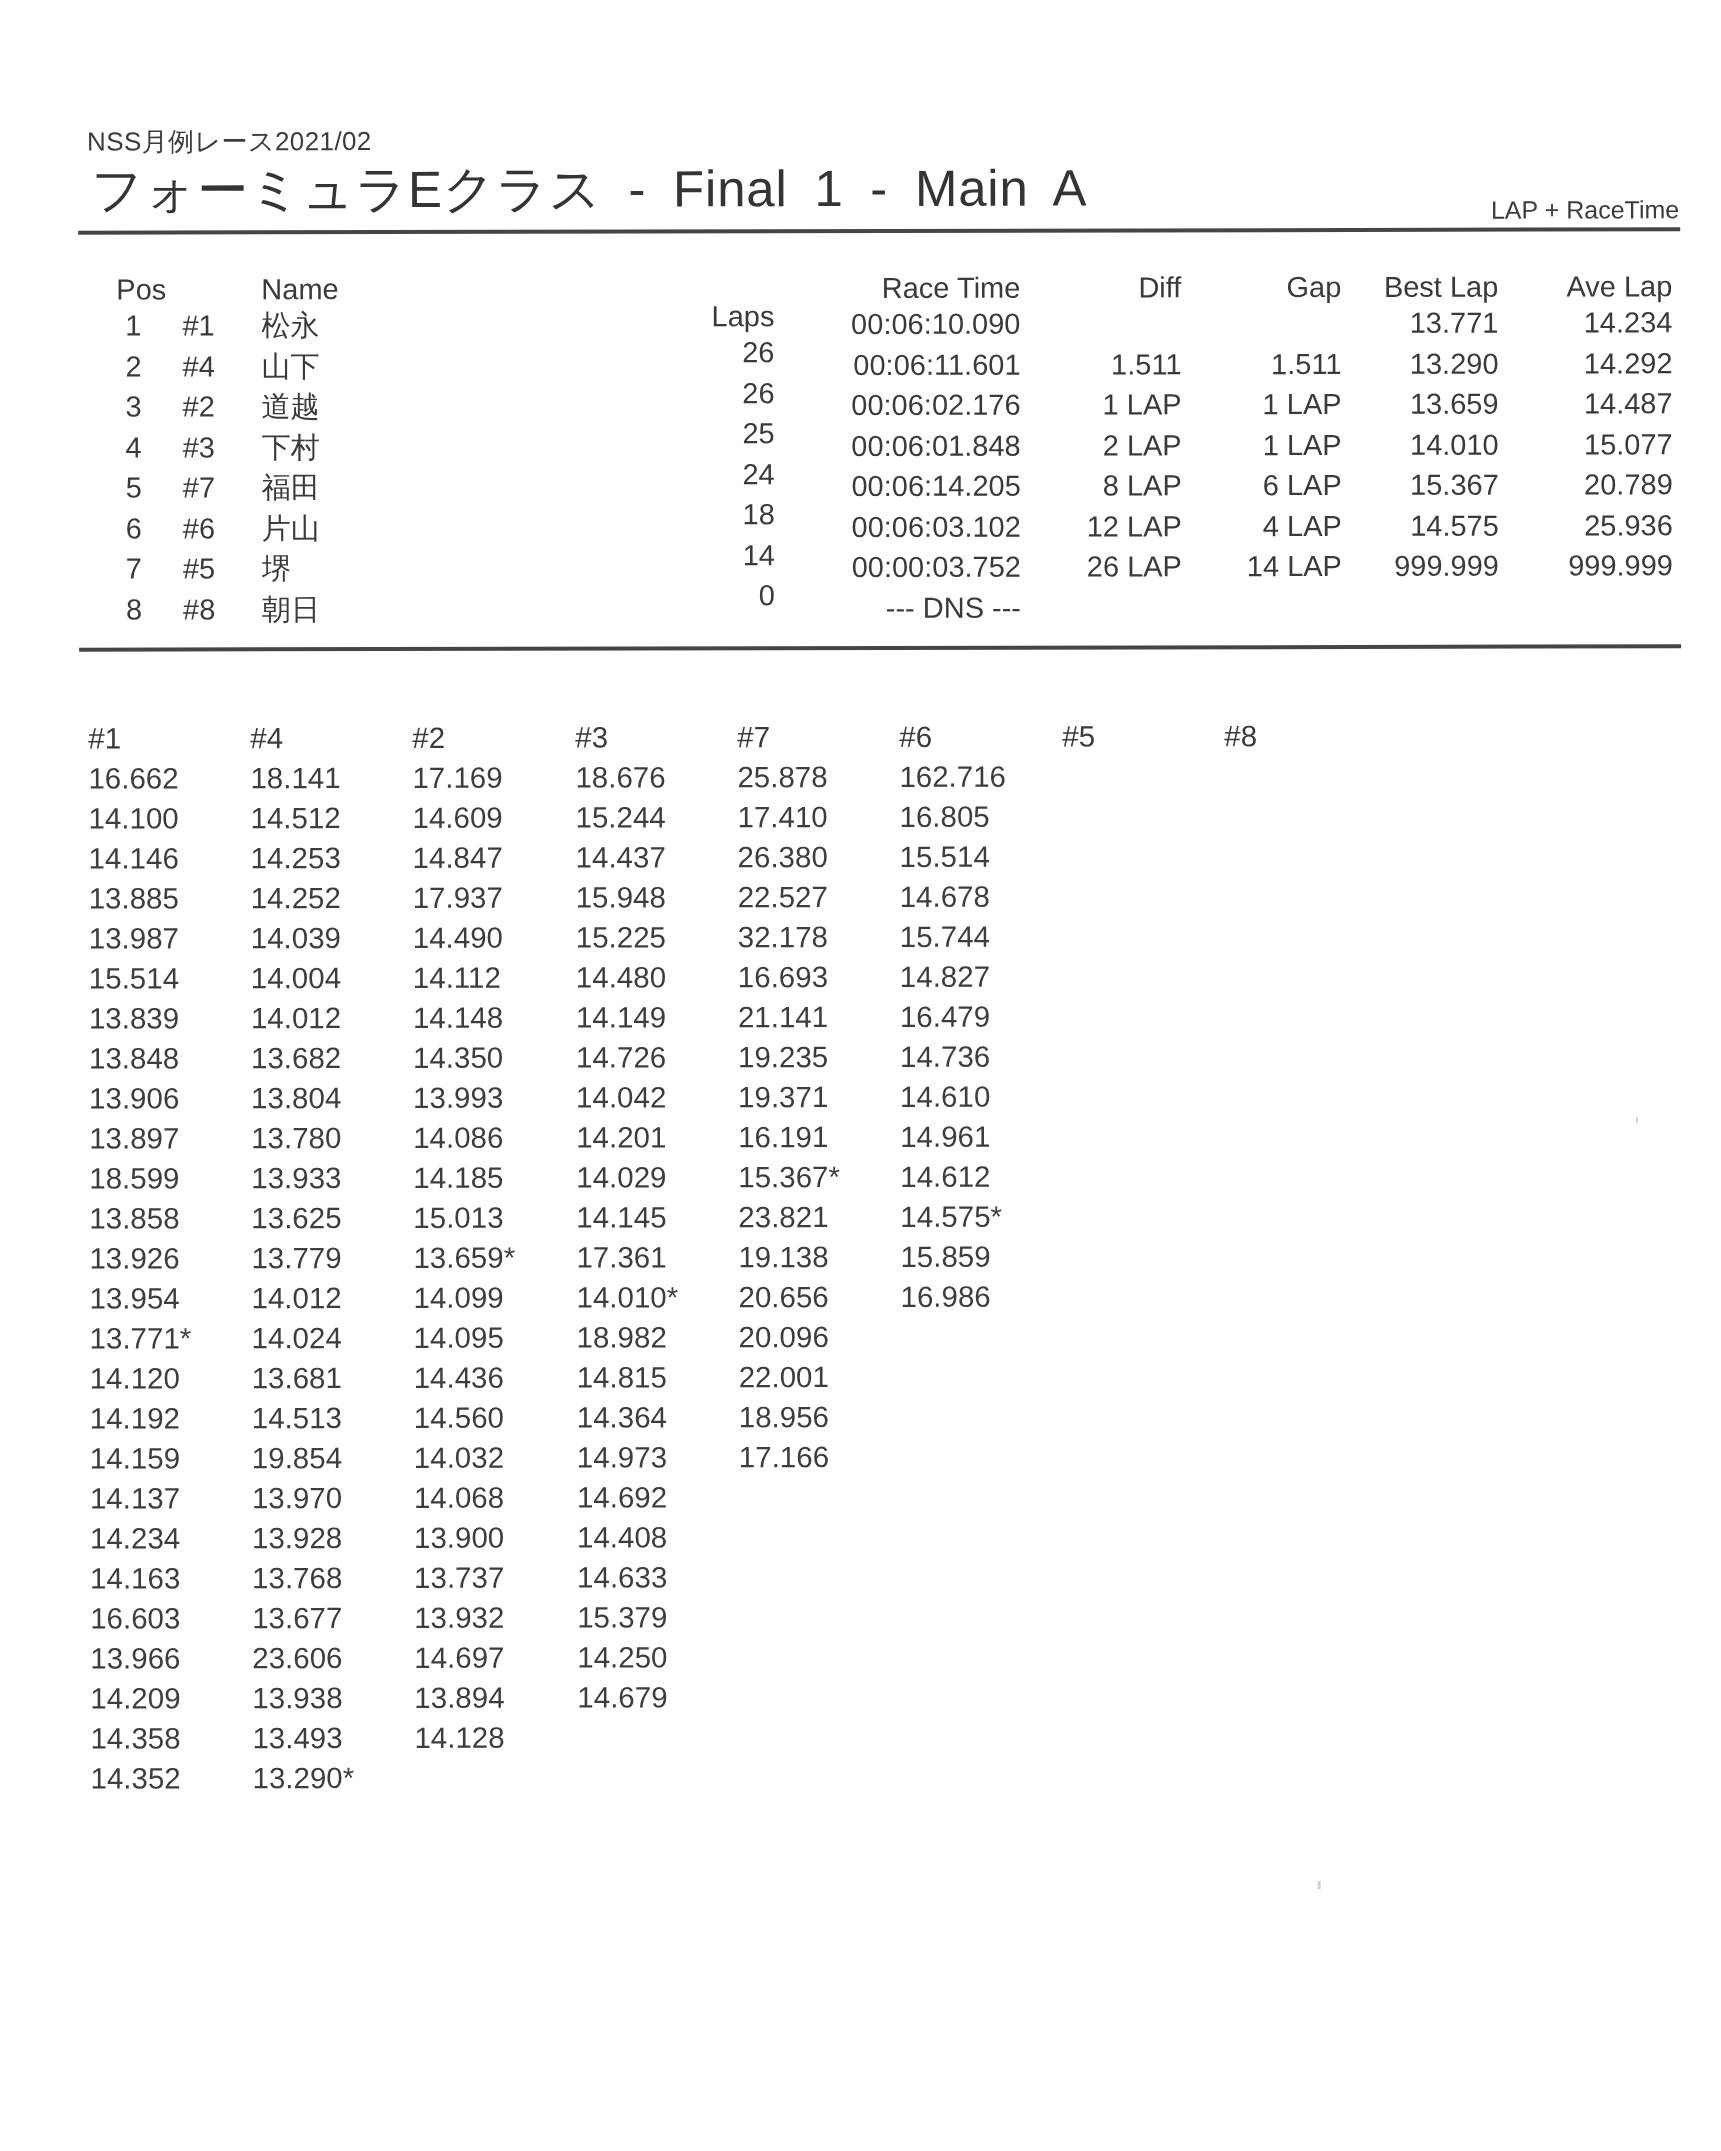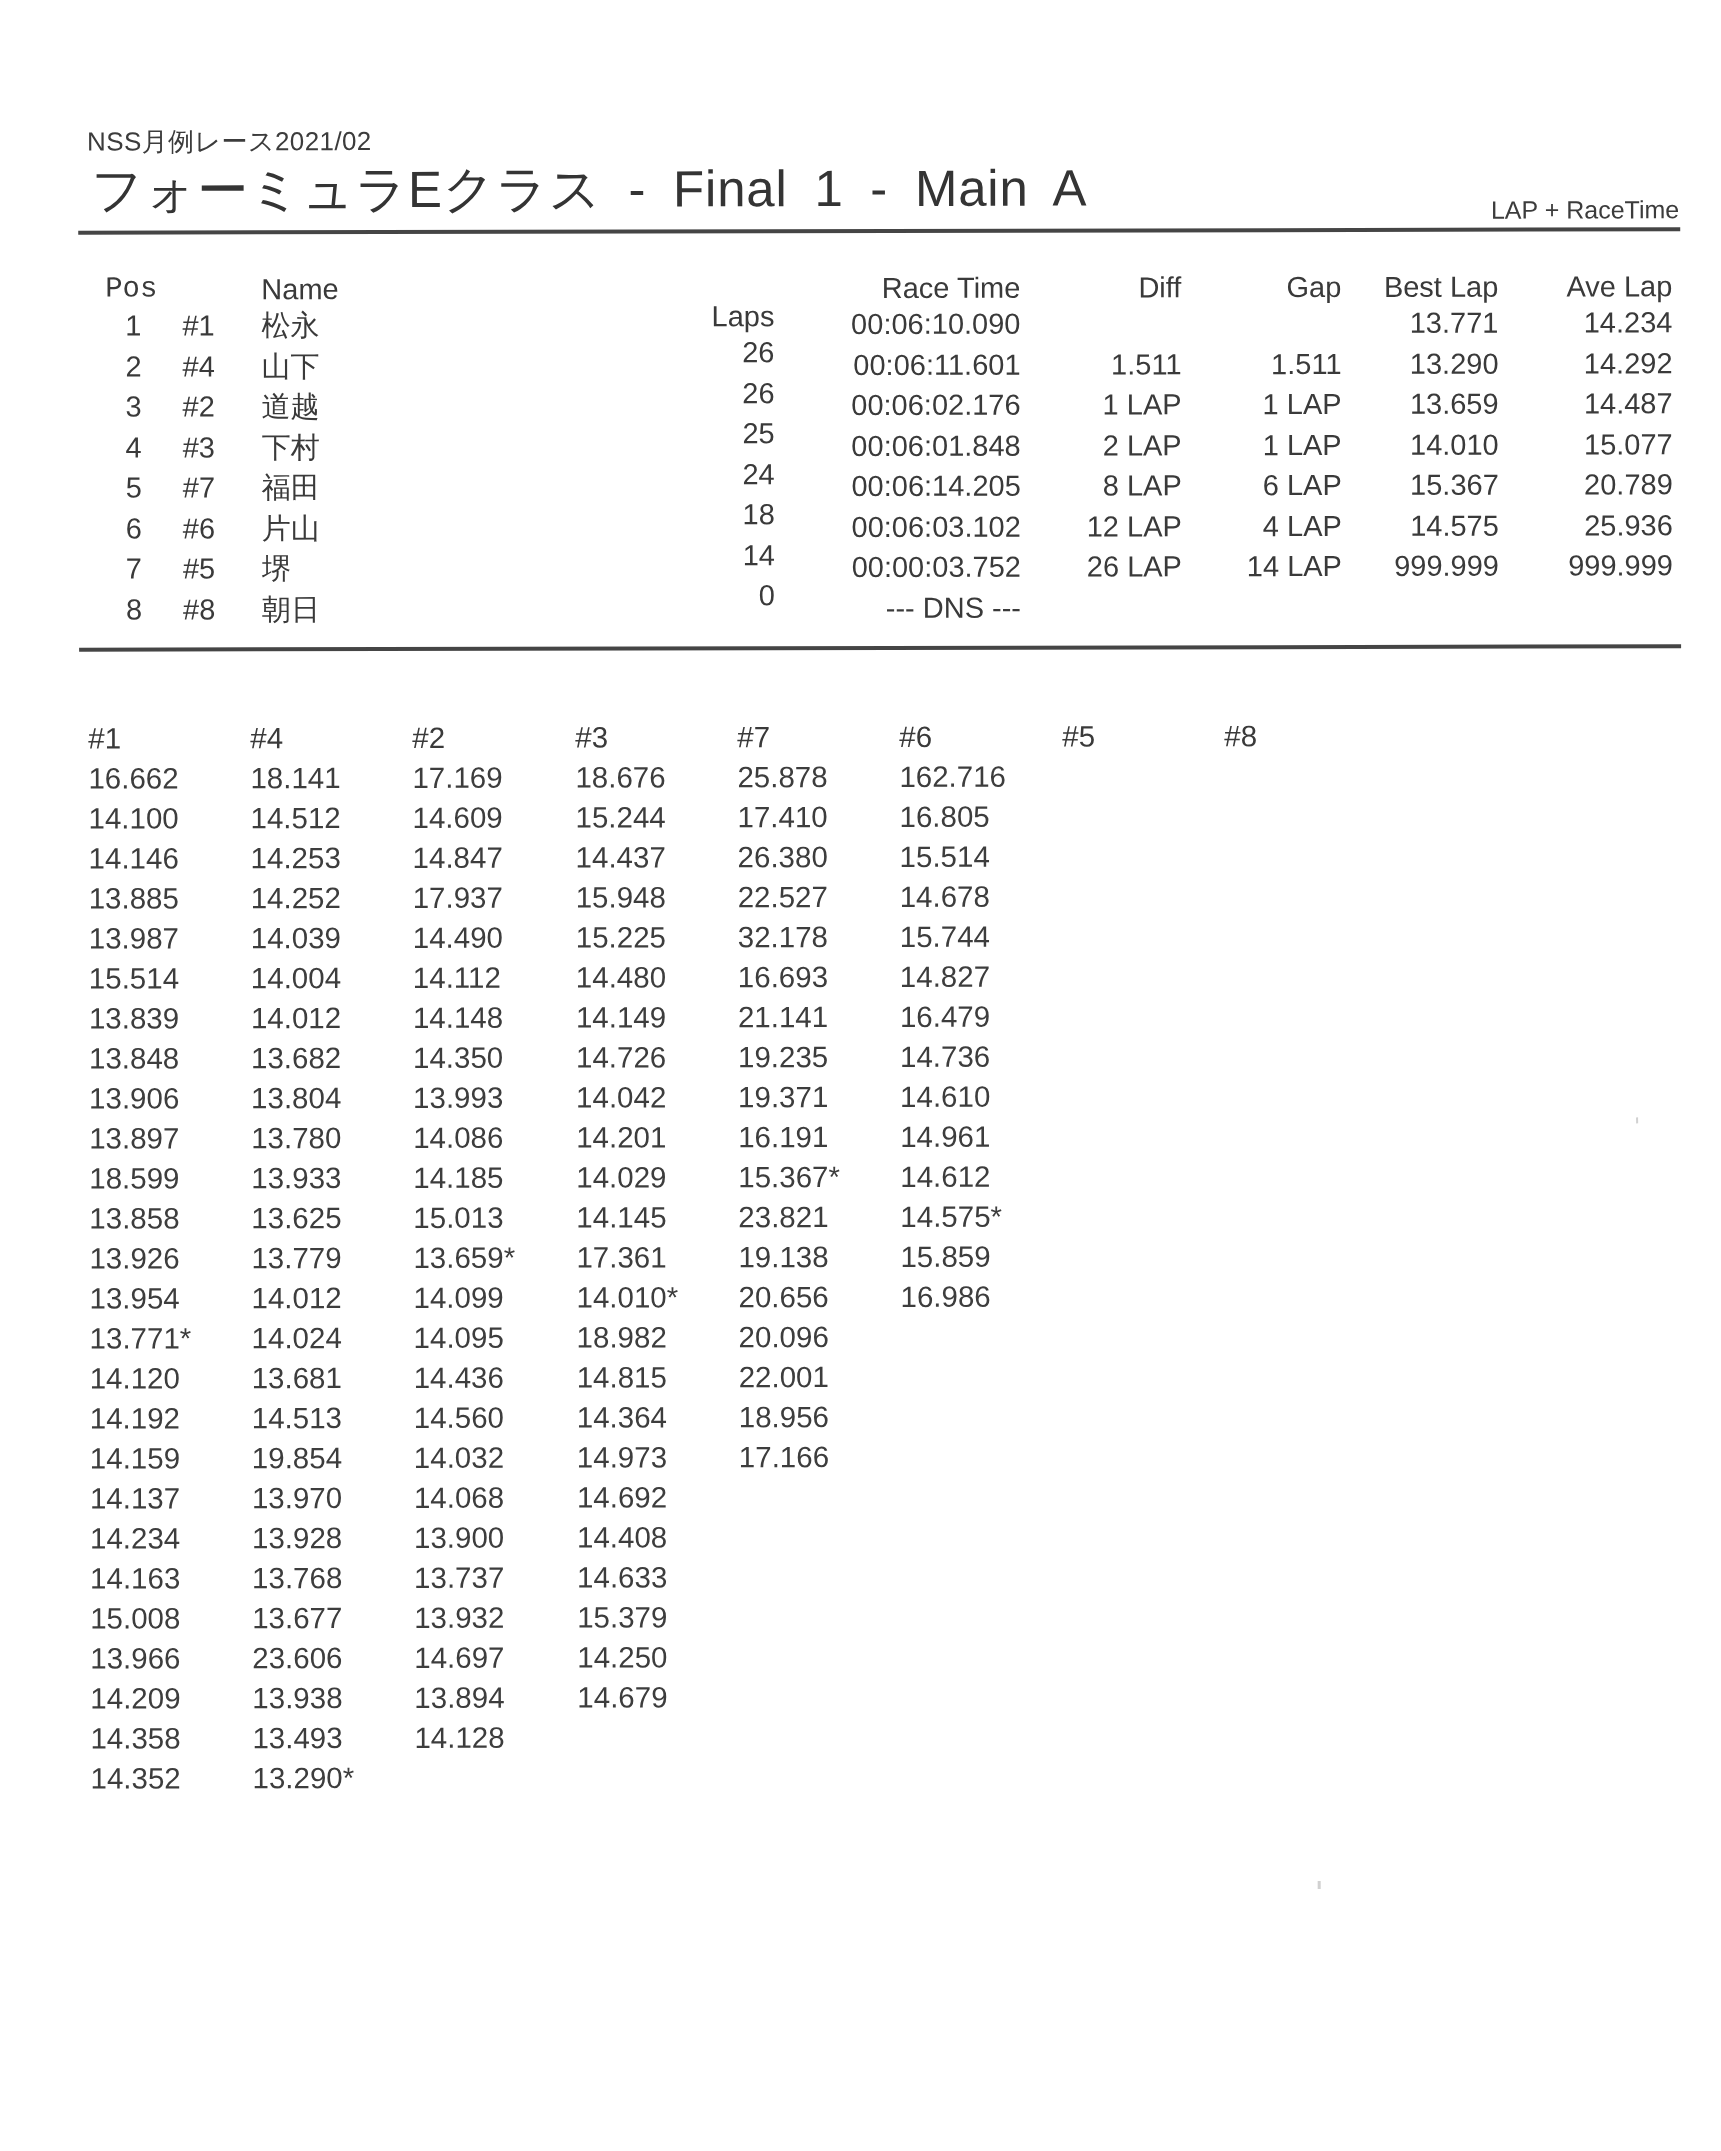--- a/index.html
+++ b/index.html
@@ -61,21 +61,21 @@
     position: absolute;
     left: 0;
     width: 1721px;
     height: 40px;
     line-height: 40px;
     font-size: 29px;
     white-space: nowrap;
   }
   .trow .cell { position: absolute; display: block; }
   .c-pos  { left: 84px;  width: 59px;  text-align: right; }
-  .h-pos  { left: 83px;  width: 76px;  text-align: right; font-family: Liberation Mono, monospace;  }
+  .h-pos  { left: 105px;  width: 76px;  text-align: center;  }
   .c-car  { left: 184px;  width: 67px;  text-align: left;  }
   .c-name { left: 263px;  width: 287px; text-align: left;  }
   .c-laps { left: 666px;  width: 110px; text-align: right; margin-top: 28px; }
   .c-rt   { left: 784px;  width: 238px; text-align: right; }
   .c-diff { left: 1046px; width: 137px; text-align: right; }
   .c-gap  { left: 1206px; width: 137px; text-align: right; }
   .c-best { left: 1348px; width: 152px; text-align: right; }
   .c-ave  { left: 1518px; width: 156px; text-align: right; }
   .results-header { top: 268px; }
 
@@ -236,21 +236,21 @@
         <div class="lap-cell">13.858</div>
         <div class="lap-cell">13.926</div>
         <div class="lap-cell">13.954</div>
         <div class="lap-cell">13.771*</div>
         <div class="lap-cell">14.120</div>
         <div class="lap-cell">14.192</div>
         <div class="lap-cell">14.159</div>
         <div class="lap-cell">14.137</div>
         <div class="lap-cell">14.234</div>
         <div class="lap-cell">14.163</div>
-        <div class="lap-cell">15.008</div>
+        <div class="lap-cell">16.603</div>
         <div class="lap-cell">13.966</div>
         <div class="lap-cell">14.209</div>
         <div class="lap-cell">14.358</div>
         <div class="lap-cell">14.352</div>
       </div>
       <div class="lap-col" style="left: 251px;">
         <div class="lap-cell lap-head">#4</div>
         <div class="lap-cell">18.141</div>
         <div class="lap-cell">14.512</div>
         <div class="lap-cell">14.253</div>

